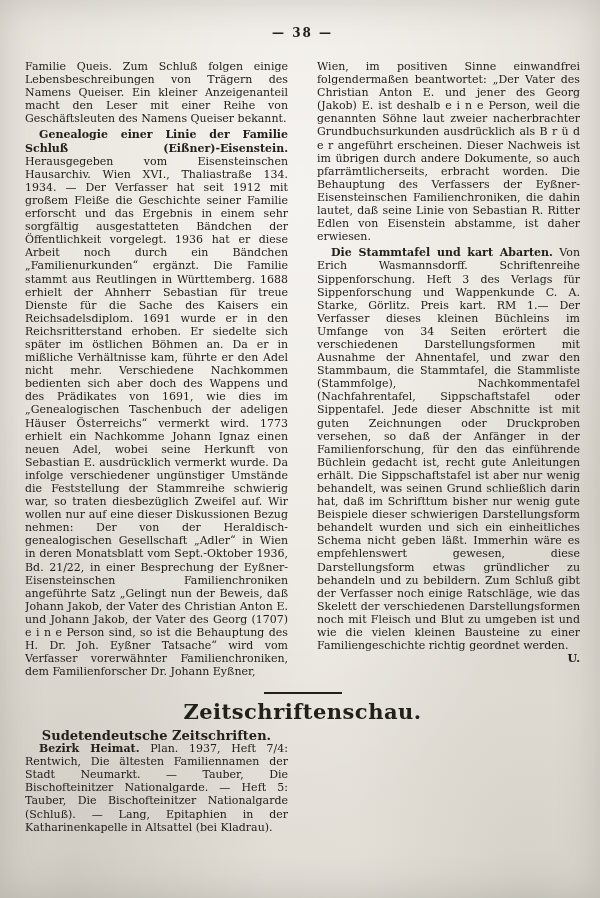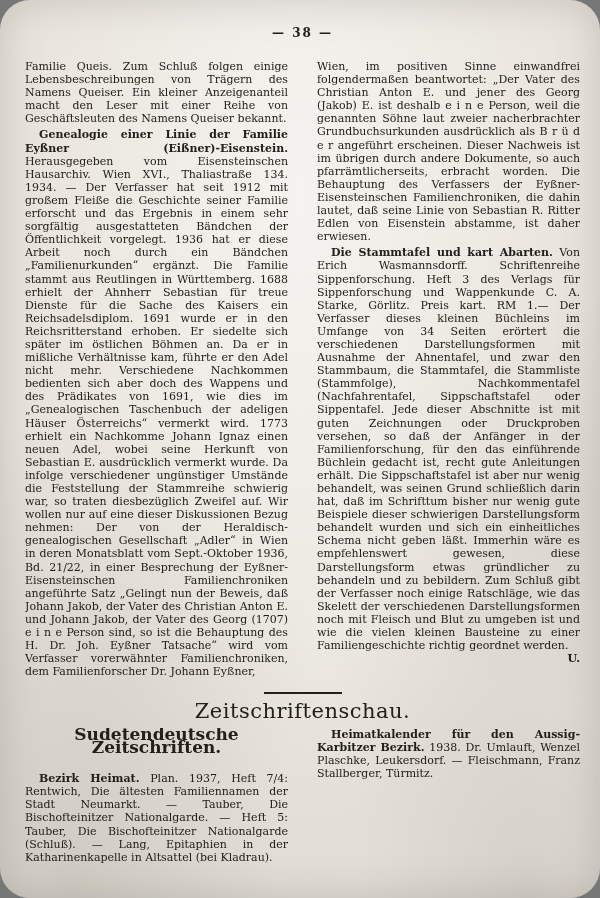--- a/index.html
+++ b/index.html
@@ -13,21 +13,20 @@
     color: #23201b;
     background:
       radial-gradient(ellipse at 12% 97%, rgba(110,104,92,0.20), transparent 38%),
       radial-gradient(ellipse at 88% 99%, rgba(110,104,92,0.16), transparent 34%),
       radial-gradient(ellipse at 50% 22%, rgba(255,255,255,0.55), transparent 65%),
       radial-gradient(ellipse at 96% 55%, rgba(120,114,102,0.10), transparent 30%),
       #e9e5dd;
     box-shadow: inset 0 0 40px rgba(90,84,74,0.25);
     padding: 26px 20px 10px 25px;
     overflow: hidden;
-    border-radius: 30px;
   }
   .page-number {
     text-align: center;
     font-size: 12px;
     letter-spacing: 2px;
     font-weight: bold;
     margin-bottom: 20px;
   }
   .columns { display: flex; gap: 29px; }
   .col {
@@ -45,44 +44,44 @@
   .sig { float: right; font-weight: bold; }
   .divider {
     width: 78px;
     height: 2px;
     background: #23201b;
     margin: 4px auto 5px auto;
   }
   .section-title {
     text-align: center;
     font-size: 21px;
-    font-weight: normal;
+    font-weight: bold;
     letter-spacing: 0.5px;
     margin-bottom: 5px;
   }
   .subheading {
     text-align: center;
-    font-size: 17px;
+    font-size: 13px;
     font-weight: bold;
-    margin-bottom: 18px;
+    margin-bottom: 0;
     text-indent: 0;
   }
 </style>
 </head>
 <body>
 
 <div class="page">
 
   <div class="page-number">— 38 —</div>
 
   <div class="columns top-section">
     <div class="col">
       <p class="cont">Familie Queis. Zum Schluß folgen einige Lebensbeschreibungen von Trägern des Namens Queiser. Ein kleiner Anzeigenanteil macht den Leser mit einer Reihe von Geschäftsleuten des Namens Queiser bekannt.</p>
       <p class="entry">
-        <b class="lead">Genealogie einer Linie der Familie Eyßner (Eißner)-Eisenstein.</b>
+        <b class="lead">Genealogie einer Linie der Familie Schluß (Eißner)-Eisenstein.</b>
         <span>Herausgegeben vom Eisensteinschen Hausarchiv. Wien XVI., Thaliastraße 134. 1934. — Der Verfasser hat seit 1912 mit großem Fleiße die Geschichte seiner Familie erforscht und das Ergebnis in einem sehr sorgfältig ausgestatteten Bändchen der Öffentlichkeit vorgelegt. 1936 hat er diese Arbeit noch durch ein Bändchen „Familienurkunden“ ergänzt. Die Familie stammt aus Reutlingen in Württemberg. 1688 erhielt der Ahnherr Sebastian für treue Dienste für die Sache des Kaisers ein Reichsadelsdiplom. 1691 wurde er in den Reichsritterstand erhoben. Er siedelte sich später im östlichen Böhmen an. Da er in mißliche Verhältnisse kam, führte er den Adel nicht mehr. Verschiedene Nachkommen bedienten sich aber doch des Wappens und des Prädikates von 1691, wie dies im „Genealogischen Taschenbuch der adeligen Häuser Österreichs“ vermerkt wird. 1773 erhielt ein Nachkomme Johann Ignaz einen neuen Adel, wobei seine Herkunft von Sebastian E. ausdrücklich vermerkt wurde. Da infolge verschiedener ungünstiger Umstände die Feststellung der Stammreihe schwierig war, so traten diesbezüglich Zweifel auf. Wir wollen nur auf eine dieser Diskussionen Bezug nehmen: Der von der Heraldisch-genealogischen Gesellschaft „Adler“ in Wien in deren Monatsblatt vom Sept.-Oktober 1936, Bd. 21/22, in einer Besprechung der Eyßner-Eisensteinschen Familienchroniken angeführte Satz „Gelingt nun der Beweis, daß Johann Jakob, der Vater des Christian Anton E. und Johann Jakob, der Vater des Georg (1707) e i n e Person sind, so ist die Behauptung des H. Dr. Joh. Eyßner Tatsache“ wird vom Verfasser vorerwähnter Familienchroniken, dem Familienforscher Dr. Johann Eyßner,</span>
       </p>
     </div>
     <div class="col">
       <p class="cont">Wien, im positiven Sinne einwandfrei folgendermaßen beantwortet: „Der Vater des Christian Anton E. und jener des Georg (Jakob) E. ist deshalb e i n e Person, weil die genannten Söhne laut zweier nacherbrachter Grundbuchsurkunden ausdrücklich als B r ü d e r angeführt erscheinen. Dieser Nachweis ist im übrigen durch andere Dokumente, so auch pfarrämtlicherseits, erbracht worden. Die Behauptung des Verfassers der Eyßner-Eisensteinschen Familienchroniken, die dahin lautet, daß seine Linie von Sebastian R. Ritter Edlen von Eisenstein abstamme, ist daher erwiesen.</p>
       <p class="entry">
         <b class="lead">Die Stammtafel und kart Abarten.</b>
         <span>Von Erich Wasmannsdorff. Schriftenreihe Sippenforschung. Heft 3 des Verlags für Sippenforschung und Wappenkunde C. A. Starke, Görlitz. Preis kart. RM 1.— Der Verfasser dieses kleinen Büchleins im Umfange von 34 Seiten erörtert die verschiedenen Darstellungsformen mit Ausnahme der Ahnentafel, und zwar den Stammbaum, die Stammtafel, die Stammliste (Stammfolge), Nachkommentafel (Nachfahrentafel, Sippschaftstafel oder Sippentafel. Jede dieser Abschnitte ist mit guten Zeichnungen oder Druckproben versehen, so daß der Anfänger in der Familienforschung, für den das einführende Büchlein gedacht ist, recht gute Anleitungen erhält. Die Sippschaftstafel ist aber nur wenig behandelt, was seinen Grund schließlich darin hat, daß im Schrifttum bisher nur wenig gute Beispiele dieser schwierigen Darstellungsform behandelt wurden und sich ein einheitliches Schema nicht geben läßt. Immerhin wäre es empfehlenswert gewesen, diese Darstellungsform etwas gründlicher zu behandeln und zu bebildern. Zum Schluß gibt der Verfasser noch einige Ratschläge, wie das Skelett der verschiedenen Darstellungsformen noch mit Fleisch und Blut zu umgeben ist und wie die vielen kleinen Bausteine zu einer Familiengeschichte richtig geordnet werden.</span>
         <span class="sig">U.</span>
       </p>
@@ -95,20 +94,16 @@
 
   <div class="columns bottom-section">
     <div class="col">
       <p class="subheading">Sudetendeutsche Zeitschriften.</p>
       <p class="entry">
         <b class="lead">Bezirk Heimat.</b>
         <span>Plan. 1937, Heft 7/4: Rentwich, Die ältesten Familiennamen der Stadt Neumarkt. — Tauber, Die Bischofteinitzer Nationalgarde. — Heft 5: Tauber, Die Bischofteinitzer Nationalgarde (Schluß). — Lang, Epitaphien in der Katharinenkapelle in Altsattel (bei Kladrau).</span>
       </p>
     </div>
     <div class="col">
-      <p class="entry">
-        <b class="lead">Heimatkalender für den Aussig-Karbitzer Bezirk.</b>
-        <span>1938. Dr. Umlauft, Wenzel Plaschke, Leukersdorf. — Fleischmann, Franz Stallberger, Türmitz.</span>
-      </p>
     </div>
   </div>
 
 </div>
 
 </body></html>

